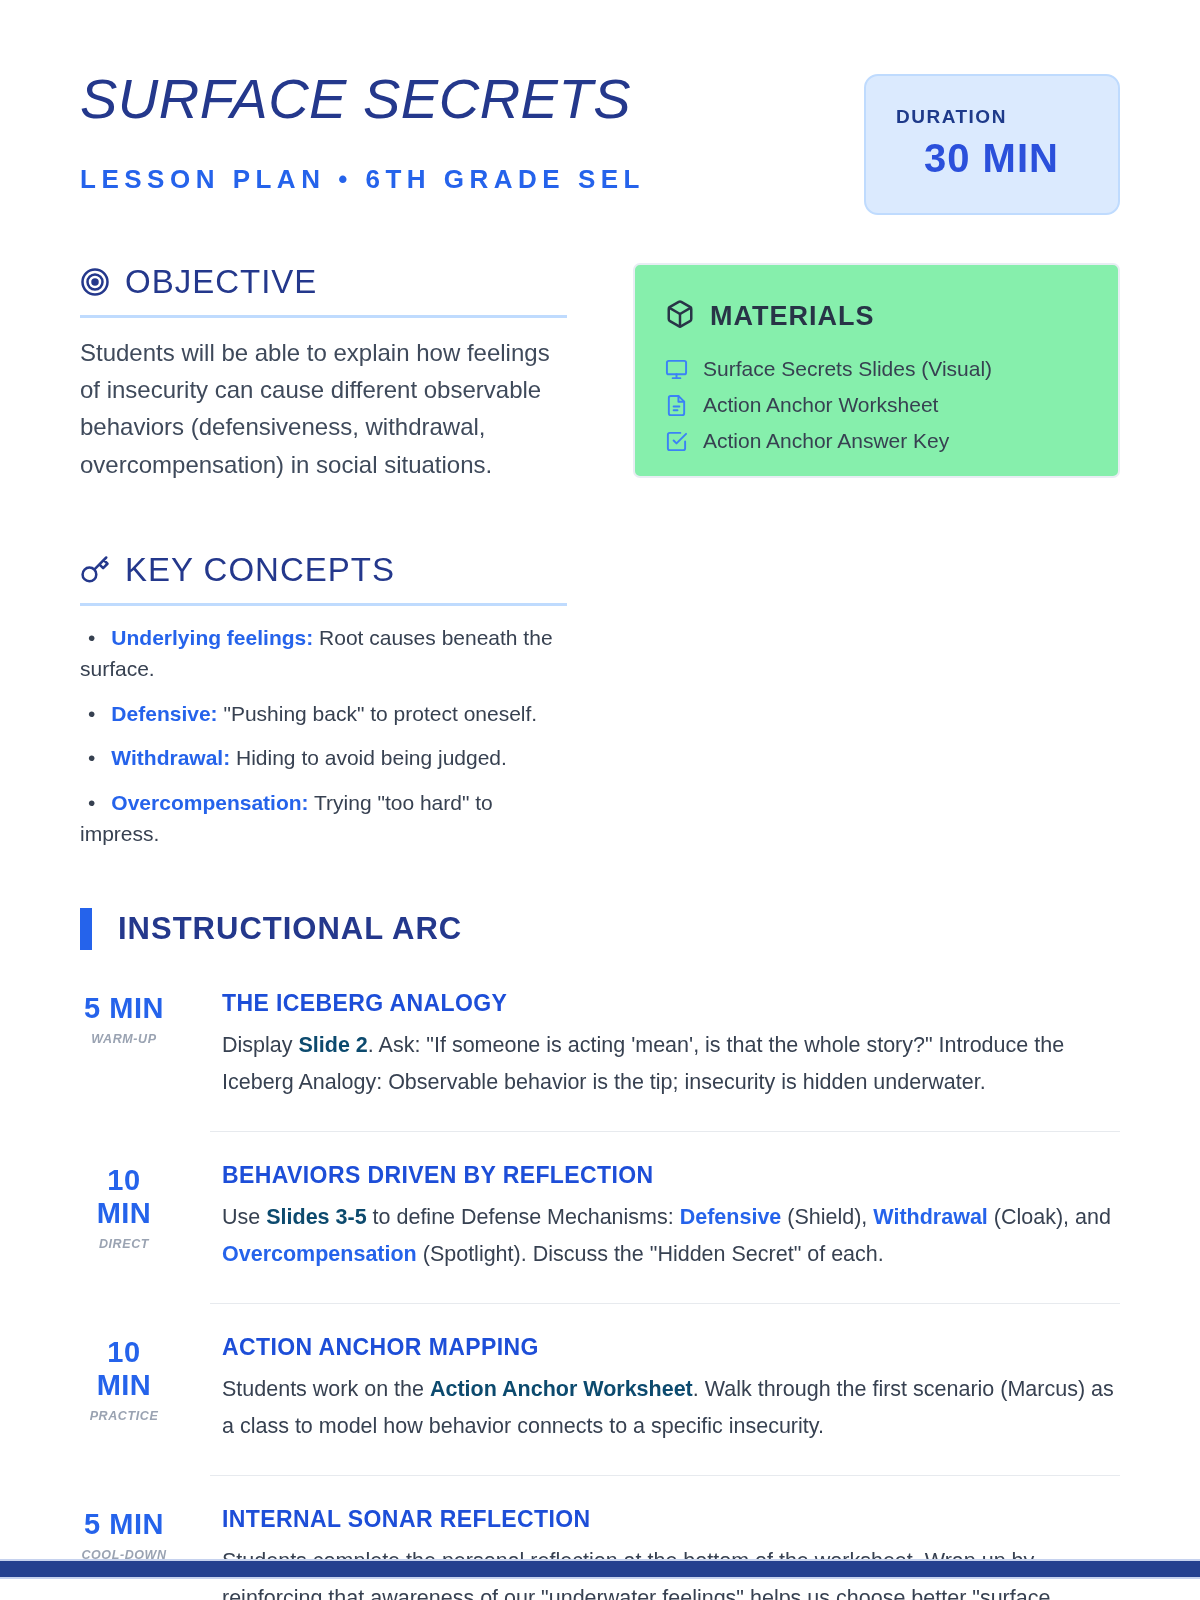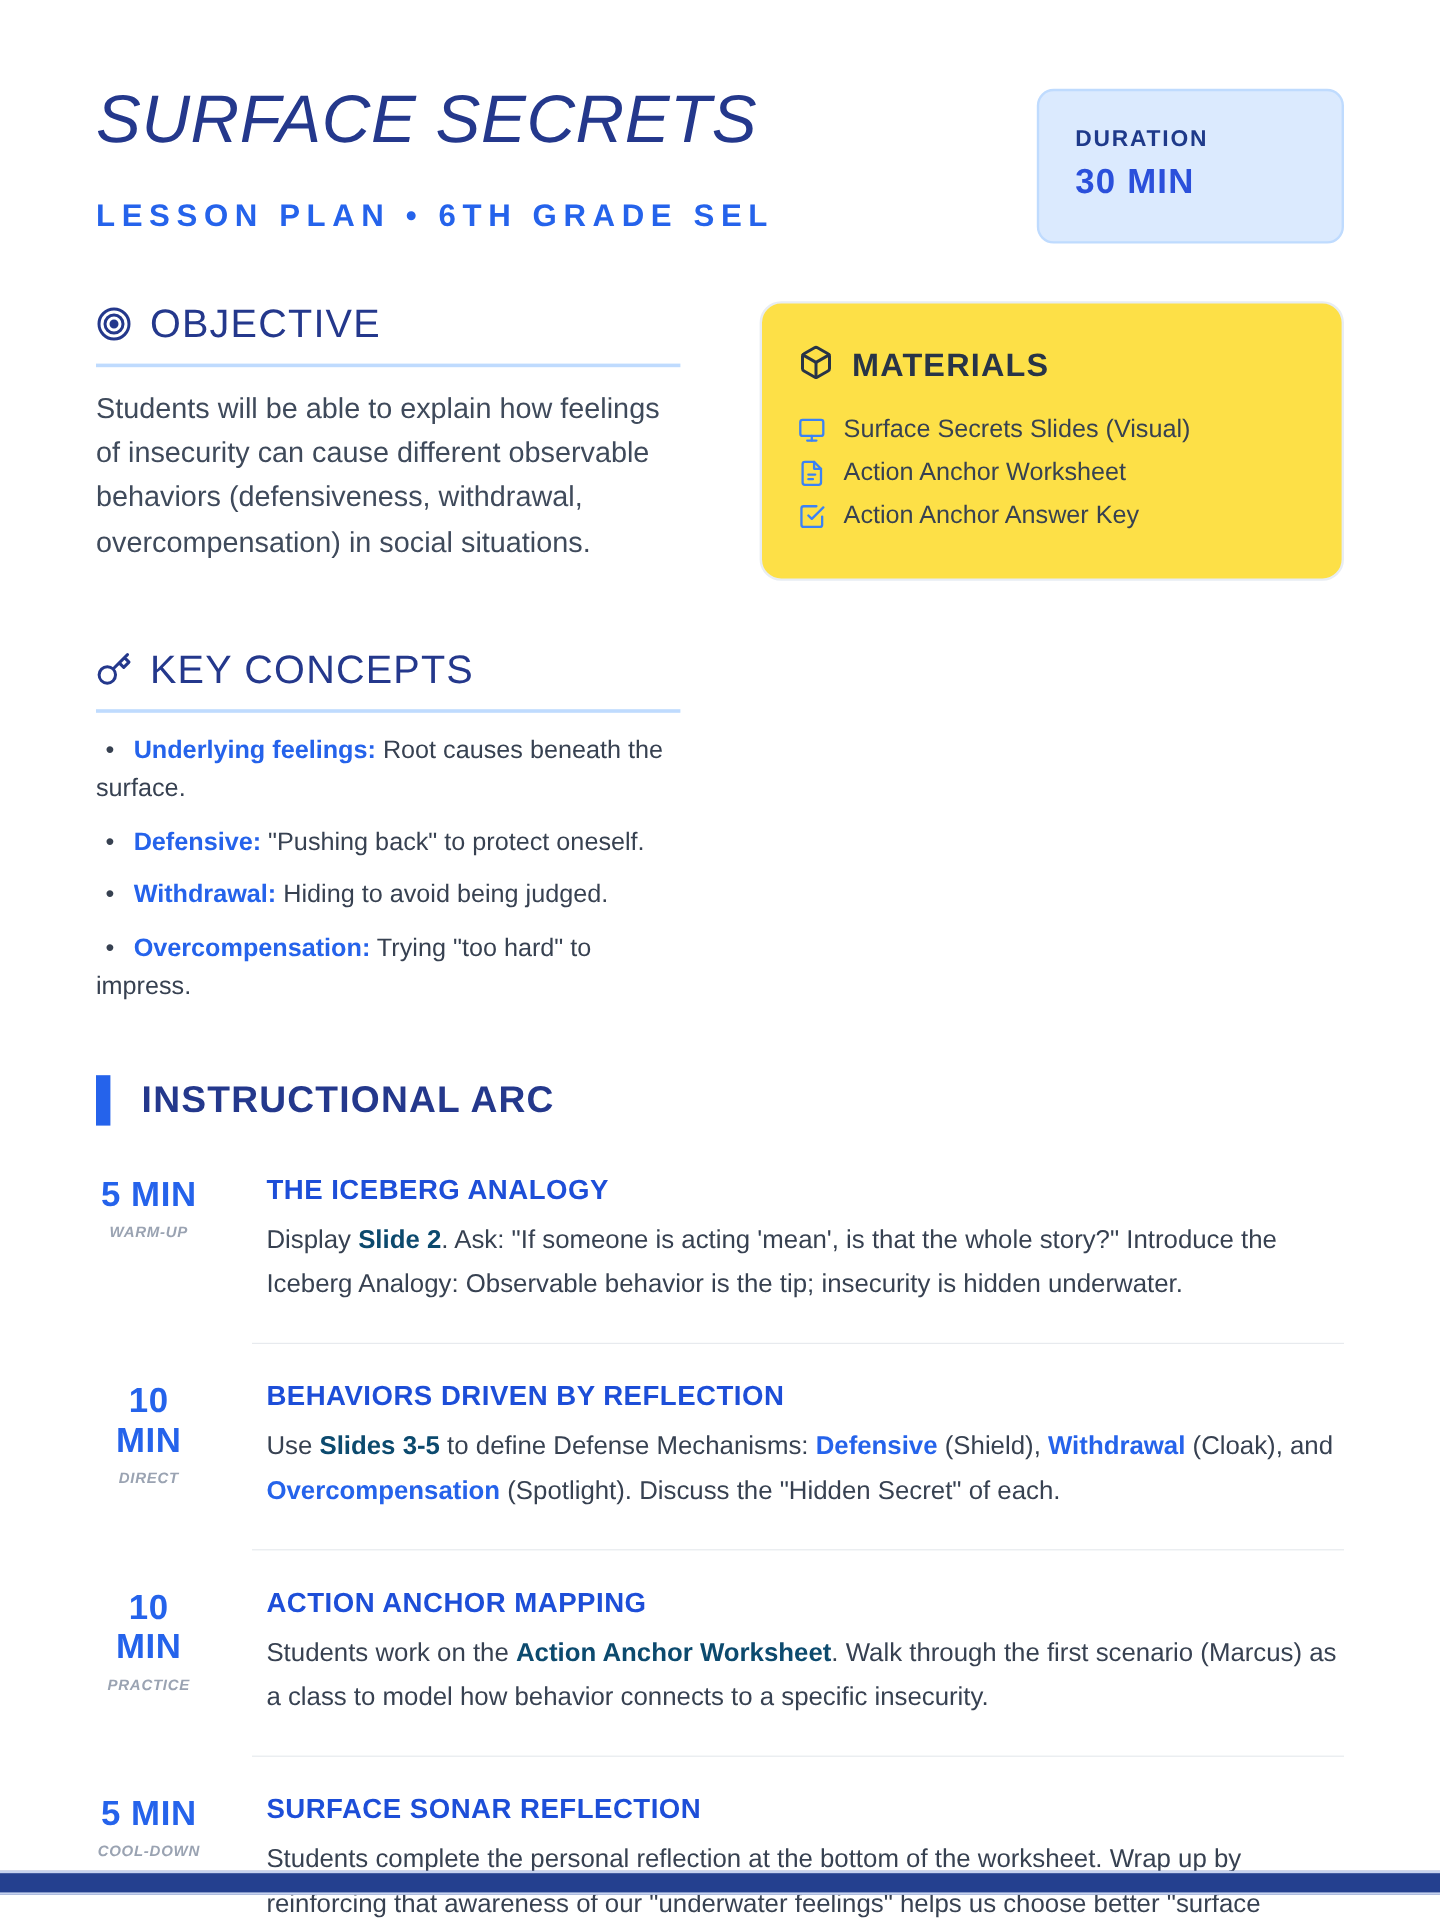--- a/index.html
+++ b/index.html
@@ -11,35 +11,35 @@
   .page{padding:70px 80px 0;box-sizing:border-box;}
 
   
   .header{display:flex;justify-content:space-between;align-items:flex-start;}
   .page-title{margin:0;font-size:56px;line-height:1.05;font-style:italic;font-weight:400;
     color:#24388c;letter-spacing:0.5px;}
   .page-subtitle{margin-top:35px;font-size:26px;font-weight:700;color:#2563eb;letter-spacing:5.5px;}
   .duration-badge{flex:none;width:256px;box-sizing:border-box;margin-top:4px;
     background:#dbeafe;border:2px solid #bfdbfe;border-radius:14px;padding:30px 18px 32px 30px;}
   .duration-label{font-size:19px;font-weight:700;color:#1e3a8a;letter-spacing:1.5px;}
-  .duration-value{margin-top:8px;font-size:29px;font-weight:800;color:#2b50db;letter-spacing:1px;}
+  .duration-value{margin-top:8px;font-size:40px;font-weight:800;color:#2b50db;letter-spacing:1px;margin-left:28px;}
 
   
   .columns{display:flex;gap:66px;margin-top:48px;align-items:flex-start;}
   .col-left{width:487px;flex:none;}
 
   .section-heading{display:flex;align-items:center;gap:15px;padding-bottom:14px;
     border-bottom:3px solid #bfdbfe;}
   .section-heading .icon{flex:none;display:flex;}
   .section-heading .txt{font-size:33px;font-weight:400;color:#24388c;letter-spacing:1px;}
 
   .objective-body{margin-top:16px;font-size:24px;line-height:1.55;color:#3f4a5b;}
 
-  .materials-card{flex:1;background:#fde047;border:2px solid #e8edf3;border-radius:18px;
-    box-sizing:border-box;padding:34px 30px 40px;}
+  .materials-card{flex:1;background:#86efac;border:2px solid #e8edf3;border-radius:7px;
+    box-sizing:border-box;padding:34px 30px 23px;}
   .materials-heading{display:flex;align-items:center;gap:15px;}
   .materials-heading .txt{font-size:27px;font-weight:800;color:#283447;letter-spacing:1px;}
   .materials-list{margin-top:24px;display:flex;flex-direction:column;gap:12px;}
   .material-item{display:flex;align-items:center;gap:15px;font-size:21px;color:#374151;}
   .material-item .icon{flex:none;display:flex;}
 
   
   .key-concepts{margin-top:44px;width:487px;}
   .kc-list{margin:16px 0 0;padding:0;list-style:none;}
   .kc-item{font-size:21px;line-height:1.5;color:#374151;margin-top:13px;}
@@ -208,21 +208,21 @@
       </div>
 
       <hr class="step-divider">
 
       <div class="step">
         <div class="step-left">
           <div class="step-time">5 MIN</div>
           <div class="step-phase">COOL-DOWN</div>
         </div>
         <div class="step-right">
-          <div class="step-title">SURFACE SONAR REFLECTION</div>
+          <div class="step-title">INTERNAL SONAR REFLECTION</div>
           <div class="step-body"><span>Students complete the personal reflection at the bottom of the worksheet. Wrap up by reinforcing that awareness of our "underwater feelings" helps us choose better "surface behaviors."</span></div>
         </div>
       </div>
 
     </div>
   </div>
 </div>
 
 <div class="footer-bar"></div>
 

